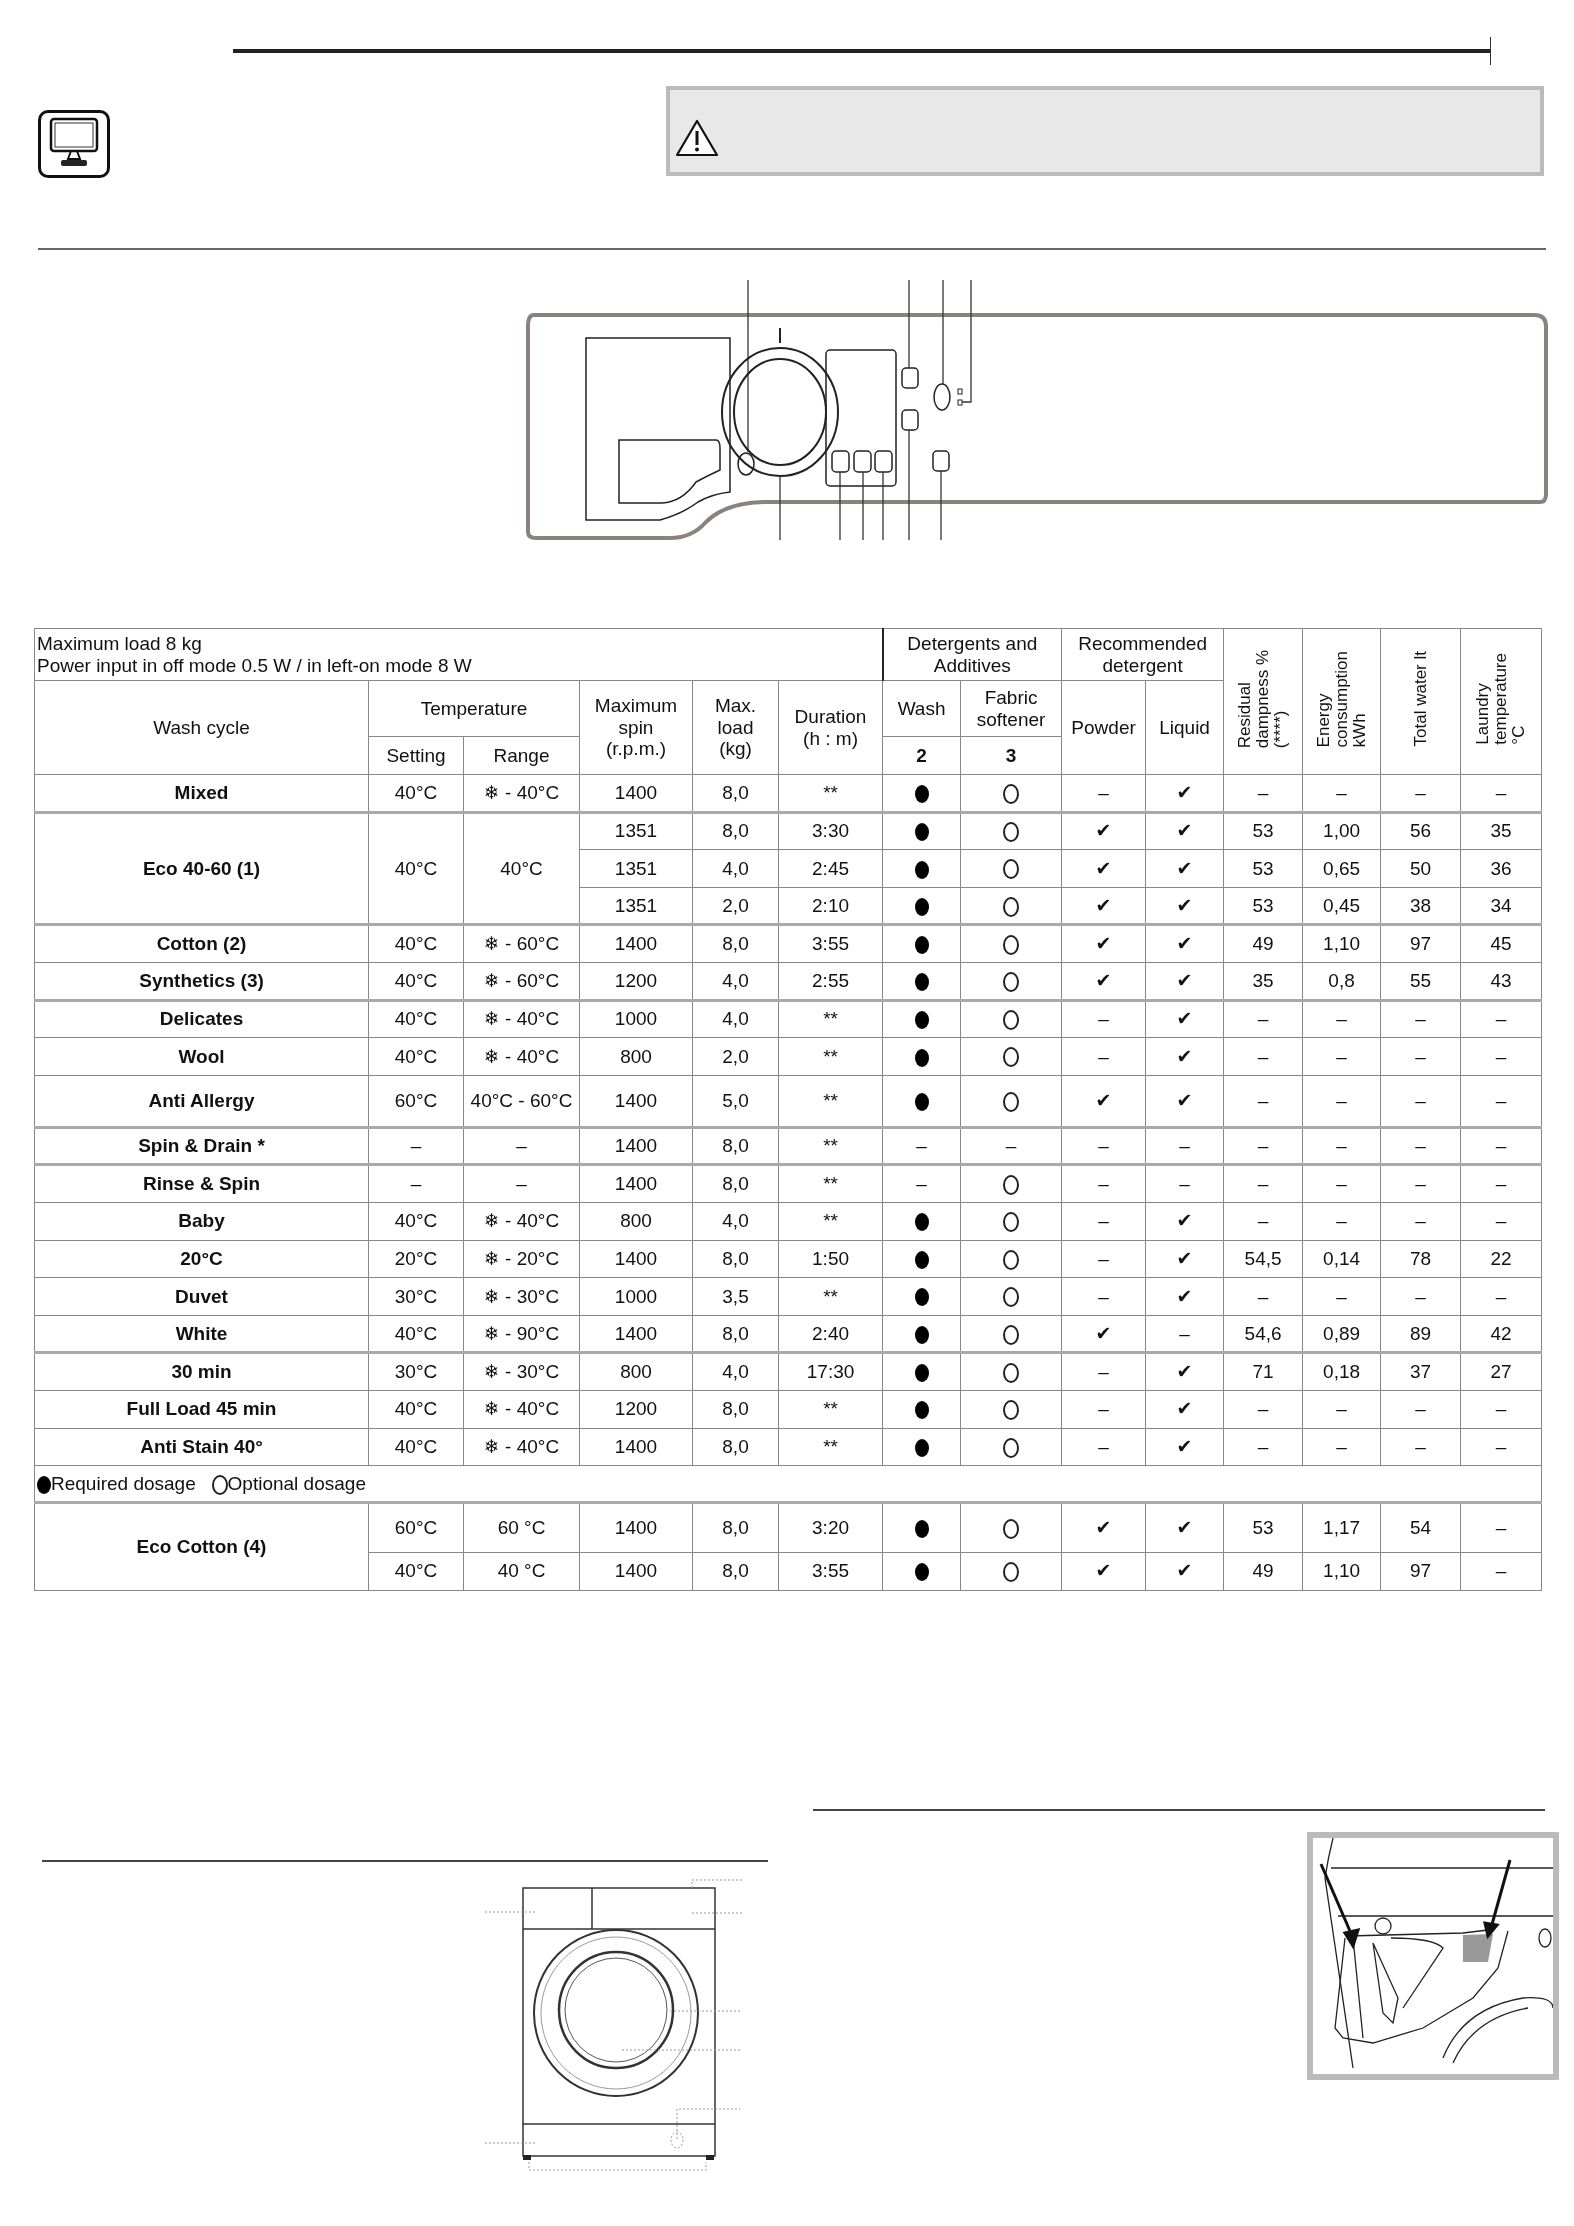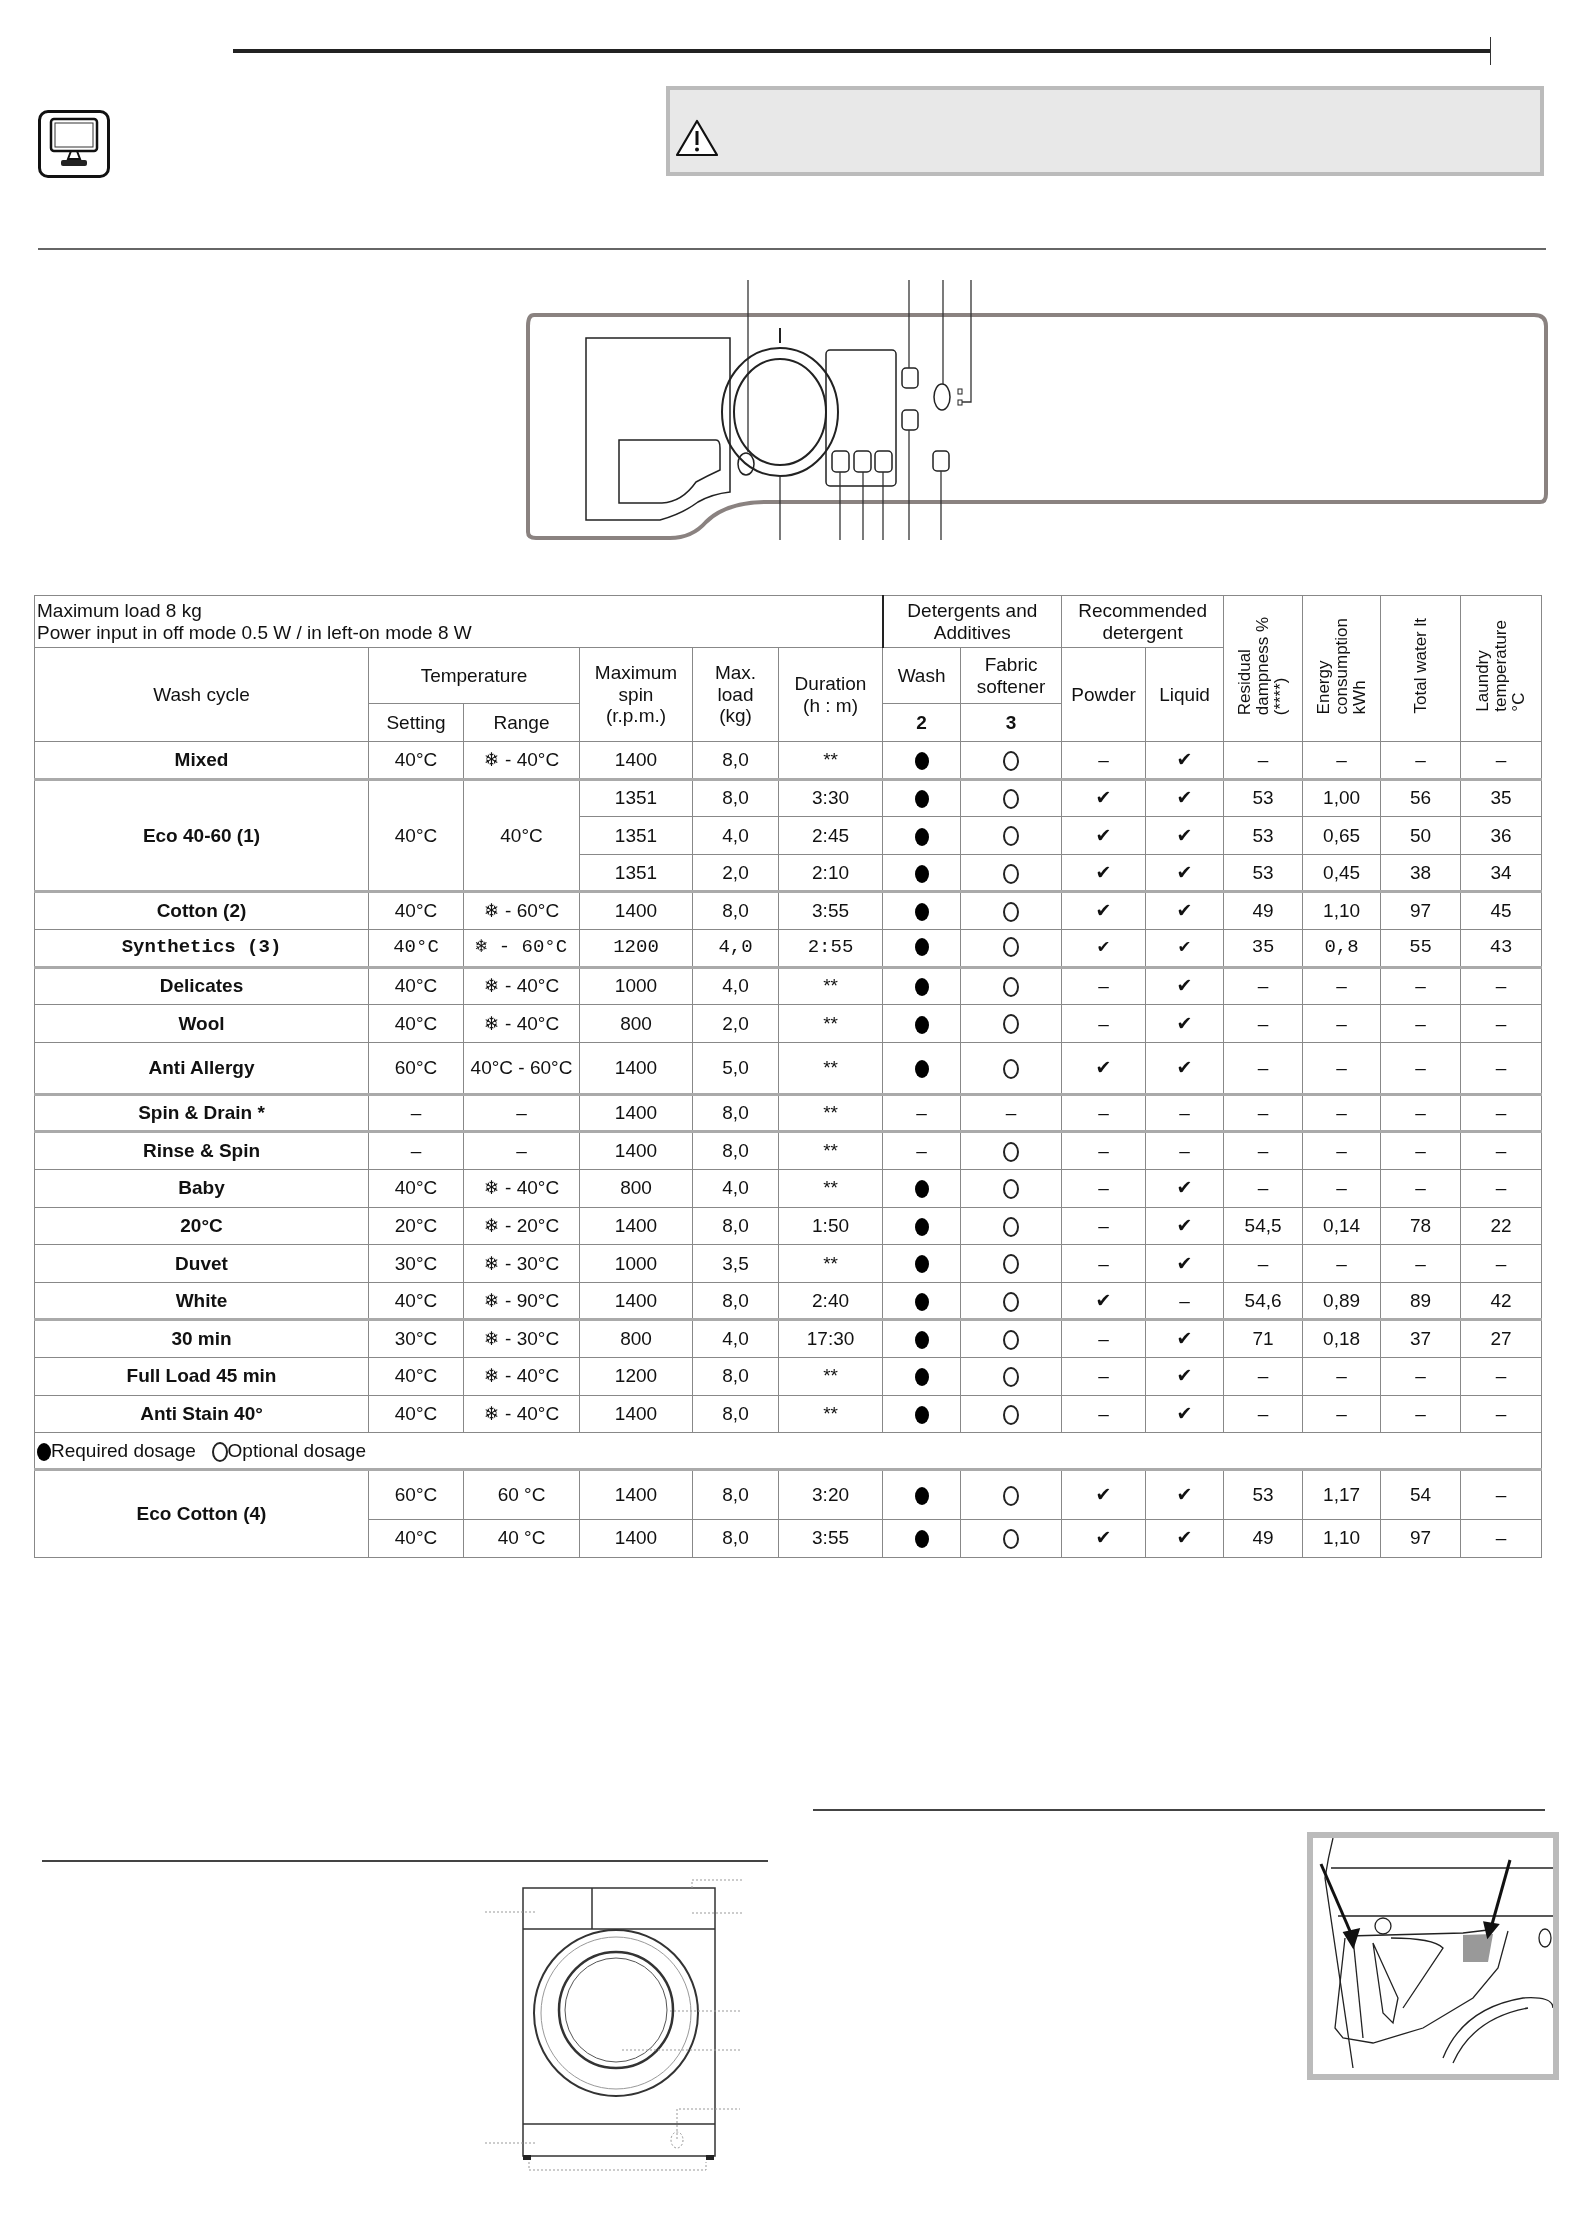--- a/index.html
+++ b/index.html
@@ -6,21 +6,21 @@
   body { width:1574px; height:2226px; position:relative; overflow:hidden;
          font-family:"Liberation Sans", "DejaVu Sans", sans-serif; color:#111; }
   .abs { position:absolute; }
   .topbar { left:233px; top:49px; width:1258px; height:4px; background:#222; }
   .topbar-tick { left:1490px; top:37px; width:1px; height:28px; background:#333; }
   .monitor-icon { left:38px; top:110px; width:72px; height:68px; border:3px solid #111; border-radius:10px; box-sizing:border-box; }
   .warn-box { left:666px; top:86px; width:878px; height:90px; background:#e8e8e8; border:4px solid #bbb; box-sizing:border-box; }
   .warn-icon { left:674px; top:118px; }
   .rule { background:#666; height:2px; }
   .panel { left:527px; top:312px; width:1020px; height:230px; }
-  table.prog { position:absolute; left:34px; top:595px; width:1507px; border-collapse:collapse; table-layout:fixed; font-size:19px; }
+  table.prog { position:absolute; left:34px; top:628px; width:1507px; border-collapse:collapse; table-layout:fixed; font-size:19px; }
   table.prog td, table.prog th { border:1.5px solid #888; text-align:center; vertical-align:middle; padding:0; font-weight:normal; line-height:1.15; }
   table.prog .thick-top td { border-top:3px solid #aaa; }
   table.prog td.name { font-weight:bold; }
   .vhead { writing-mode:vertical-rl; transform:rotate(180deg); display:inline-block; font-size:17px; line-height:1.05; white-space:pre; text-align:left; }
   .info-cell { text-align:left !important; padding-left:2px !important; font-size:19px; line-height:1.3; }
   .legend-cell { text-align:left !important; padding-left:2px !important; }
   .dot { display:inline-block; width:14px; height:18px; border-radius:50%; background:#000; vertical-align:middle; }
   .ring { display:inline-block; width:12px; height:16px; border-radius:50%; border:2px solid #222; vertical-align:middle; box-sizing:content-box; }
   .washer-photo { left:1307px; top:1832px; width:240px; height:236px; border:6px solid #bbb; background:#fff; }
 </style>
@@ -307,21 +307,21 @@
         <td>3:55</td>
         <td><span class="dot"></span></td>
         <td><span class="ring"></span></td>
         <td>✔</td>
         <td>✔</td>
         <td>49</td>
         <td>1,10</td>
         <td>97</td>
         <td>45</td>
       </tr>
-      <tr style="height: 37.6px; font-family: Liberation Mono, monospace;">
+      <tr style="height: 37.6px;">
         <td class="name">Synthetics (3)</td>
         <td>40°C</td>
         <td>❄ - 60°C</td>
         <td>1200</td>
         <td>4,0</td>
         <td>2:55</td>
         <td><span class="dot"></span></td>
         <td><span class="ring"></span></td>
         <td>✔</td>
         <td>✔</td>

